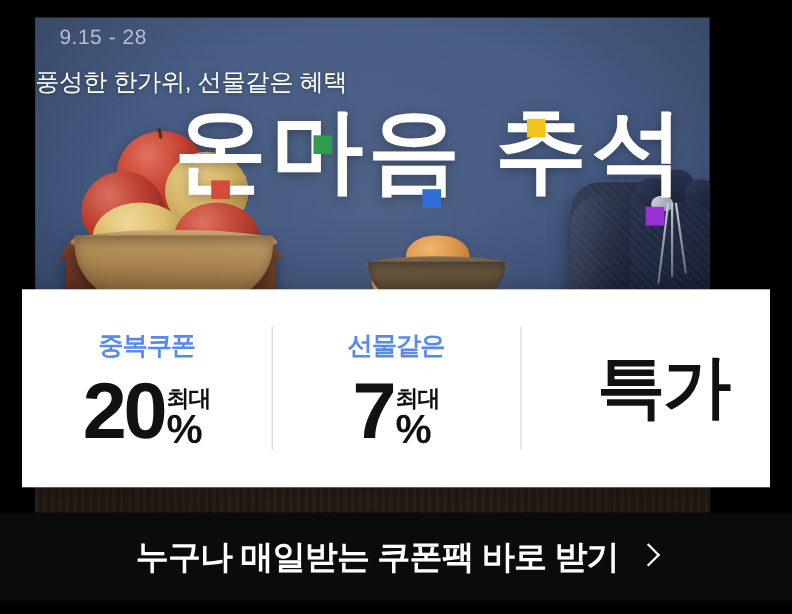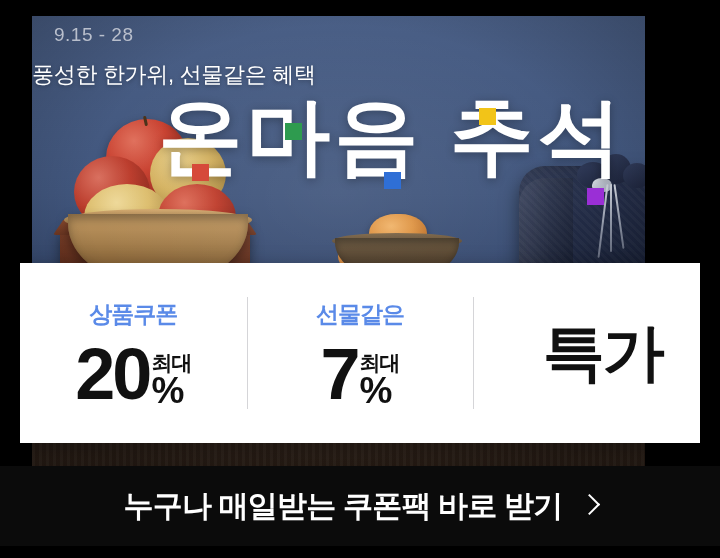--- a/index.html
+++ b/index.html
@@ -312,21 +312,21 @@
     <div class="accent" style="left:160px;top:148px;background:#d64a3a;"></div>
     <div class="accent" style="left:253px;top:107px;background:#2e9b4f;"></div>
     <div class="accent" style="left:352px;top:156px;background:#2f6fd6;"></div>
     <div class="accent" style="left:447px;top:92px;background:#f2c418;"></div>
     <div class="accent" style="left:555px;top:172px;background:#9a2fd6;"></div>
   </div>
 
   <div class="card">
 
     <div class="col">
-      <div class="col-head">상품쿠폰</div>
+      <div class="col-head">중복쿠폰</div>
       <div class="col-value">
         <span class="big-num">20</span>
         <span class="unit-stack">
           <span class="unit-max">최대</span>
           <span class="unit-pct">%</span>
         </span>
       </div>
     </div>
 
     <div class="col">

